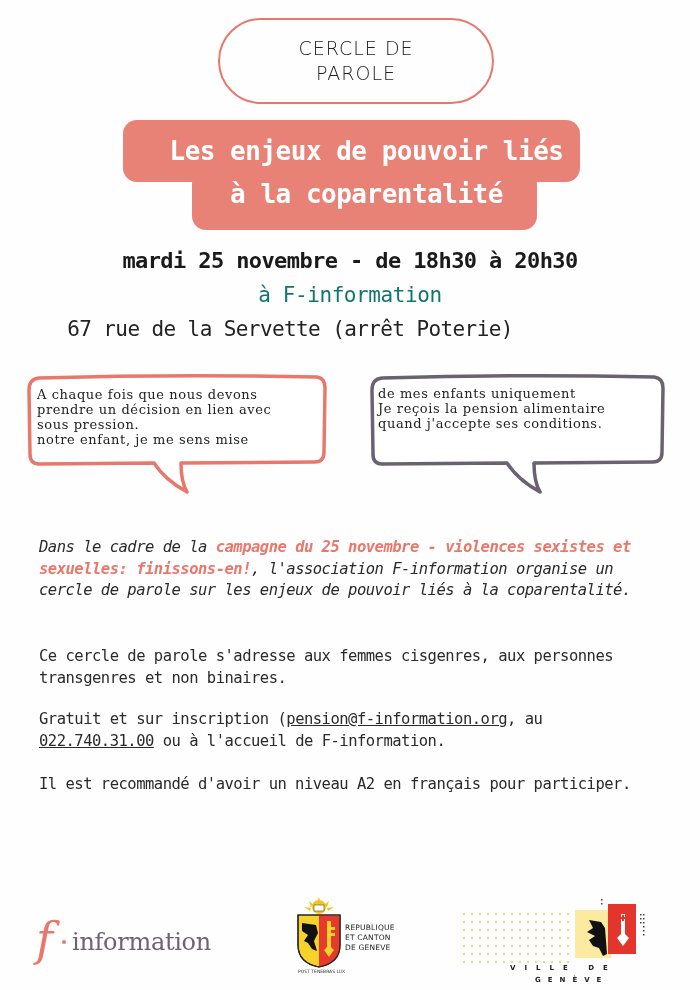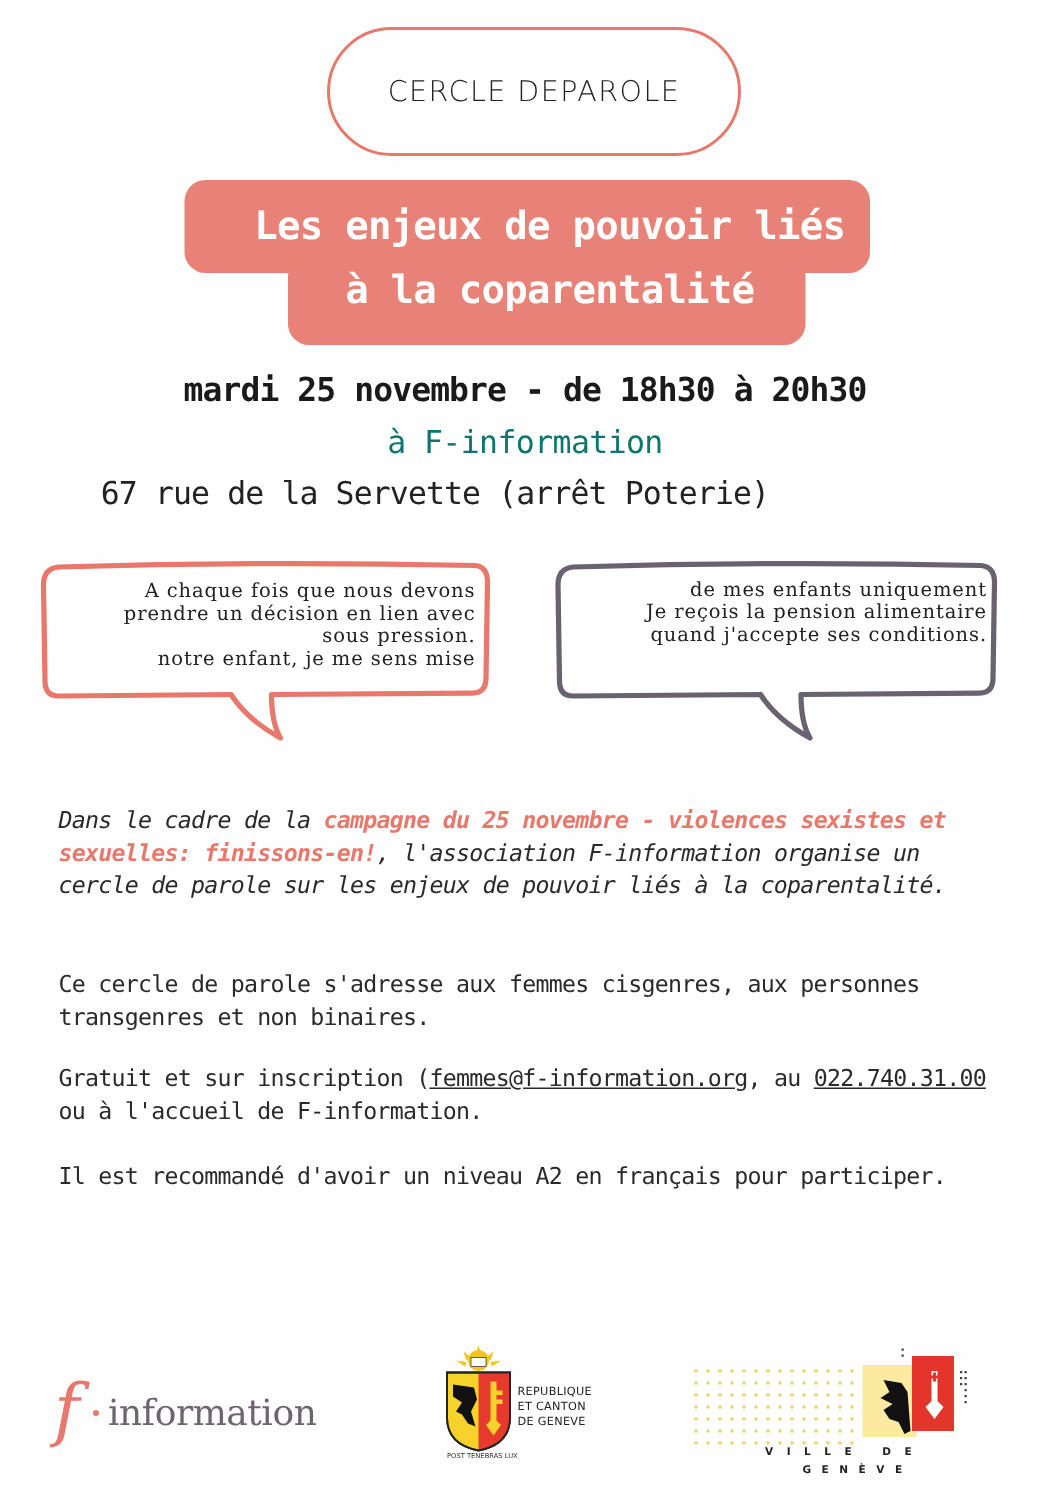--- a/index.html
+++ b/index.html
@@ -2,21 +2,21 @@
 <html><head>
   <meta charset="utf-8">
   <style>
     * { margin: 0; padding: 0; box-sizing: border-box; }
     html, body { width: 700px; height: 990px; background: #fefefe; overflow: hidden; }
     body { position: relative; font-family: "DejaVu Sans Mono", monospace; color: #222; }
 
     .pill {
       position: absolute; left: 218px; top: 18px; width: 276px; height: 86px;
       border: 2.5px solid #e8786c; border-radius: 43px;
-      display: flex; flex-direction: row; align-items: center; justify-content: center;
+      display: flex; flex-direction: column; align-items: center; justify-content: center;
       font-family: "DejaVu Sans", sans-serif; font-size: 19px; letter-spacing: 1px;
       color: #222; line-height: 25px; font-weight: 300;
     }
 
     .title-wrap { position: absolute; left: 0; top: 120px; width: 700px; height: 112px; }
     .title-line1 {
       position: absolute; left: 123px; top: 0; width: 457px; height: 62px;
       background: #e98276; border-radius: 14px;
     }
     .title-line2 {
@@ -42,21 +42,21 @@
     }
     .address-line {
       position: absolute; left: 0; top: 317px; width: 580px; text-align: center;
       font-family: "DejaVu Sans Mono", monospace; font-size: 21px; color: #222;
       letter-spacing: -0.6px;
     }
 
     .bubble { position: absolute; }
     .bubble svg { position: absolute; left: 0; top: 0; }
     .bubble-text {
-      position: absolute; text-align: right;
+      position: absolute; text-align: left;
       font-family: "DejaVu Serif", serif; font-size: 13px; line-height: 15px;
       color: #222; letter-spacing: 0.6px;
     }
     .bubble-left { left: 25px; top: 372px; width: 305px; height: 125px; }
     .bubble-left .bubble-text { left: 12px; top: 15px; width: 280px; }
     .bubble-right { left: 368px; top: 372px; width: 300px; height: 125px; }
     .bubble-right .bubble-text { left: 10px; top: 14px; width: 280px; }
 
     .body-text {
       position: absolute; left: 39px; width: 620px;
@@ -156,21 +156,21 @@
     <div>de mes enfants uniquement</div>
     <div>Je reçois la pension alimentaire</div>
     <div>quand j'accepte ses conditions.</div>
   </div>
 </div>
 
 <div class="body-text p1"><span>Dans le cadre de la </span><span class="hl">campagne du 25 novembre - violences sexistes et sexuelles: finissons-en!</span><span>, l'association F-information organise un cercle de parole sur les enjeux de pouvoir liés à la coparentalité.</span></div>
 
 <div class="body-text p2">Ce cercle de parole s'adresse aux femmes cisgenres, aux personnes transgenres et non binaires.</div>
 
-<div class="body-text p3"><span>Gratuit et sur inscription (</span><span class="u">femmes@f-information.org</span><span>, au </span><span class="u">022.740.31.00</span><span> ou à l'accueil de F-information.</span></div>
+<div class="body-text p3"><span>Gratuit et sur inscription (</span><span class="u">pension@f-information.org</span><span>, au </span><span class="u">022.740.31.00</span><span> ou à l'accueil de F-information.</span></div>
 
 <div class="body-text p4">Il est recommandé d'avoir un niveau A2 en français pour participer.</div>
 
 <div class="logo-finfo">
   <span class="f-glyph">f</span>
   <span class="dot"></span>
   <span class="word">information</span>
 </div>
 
 <div class="logo-etat">

